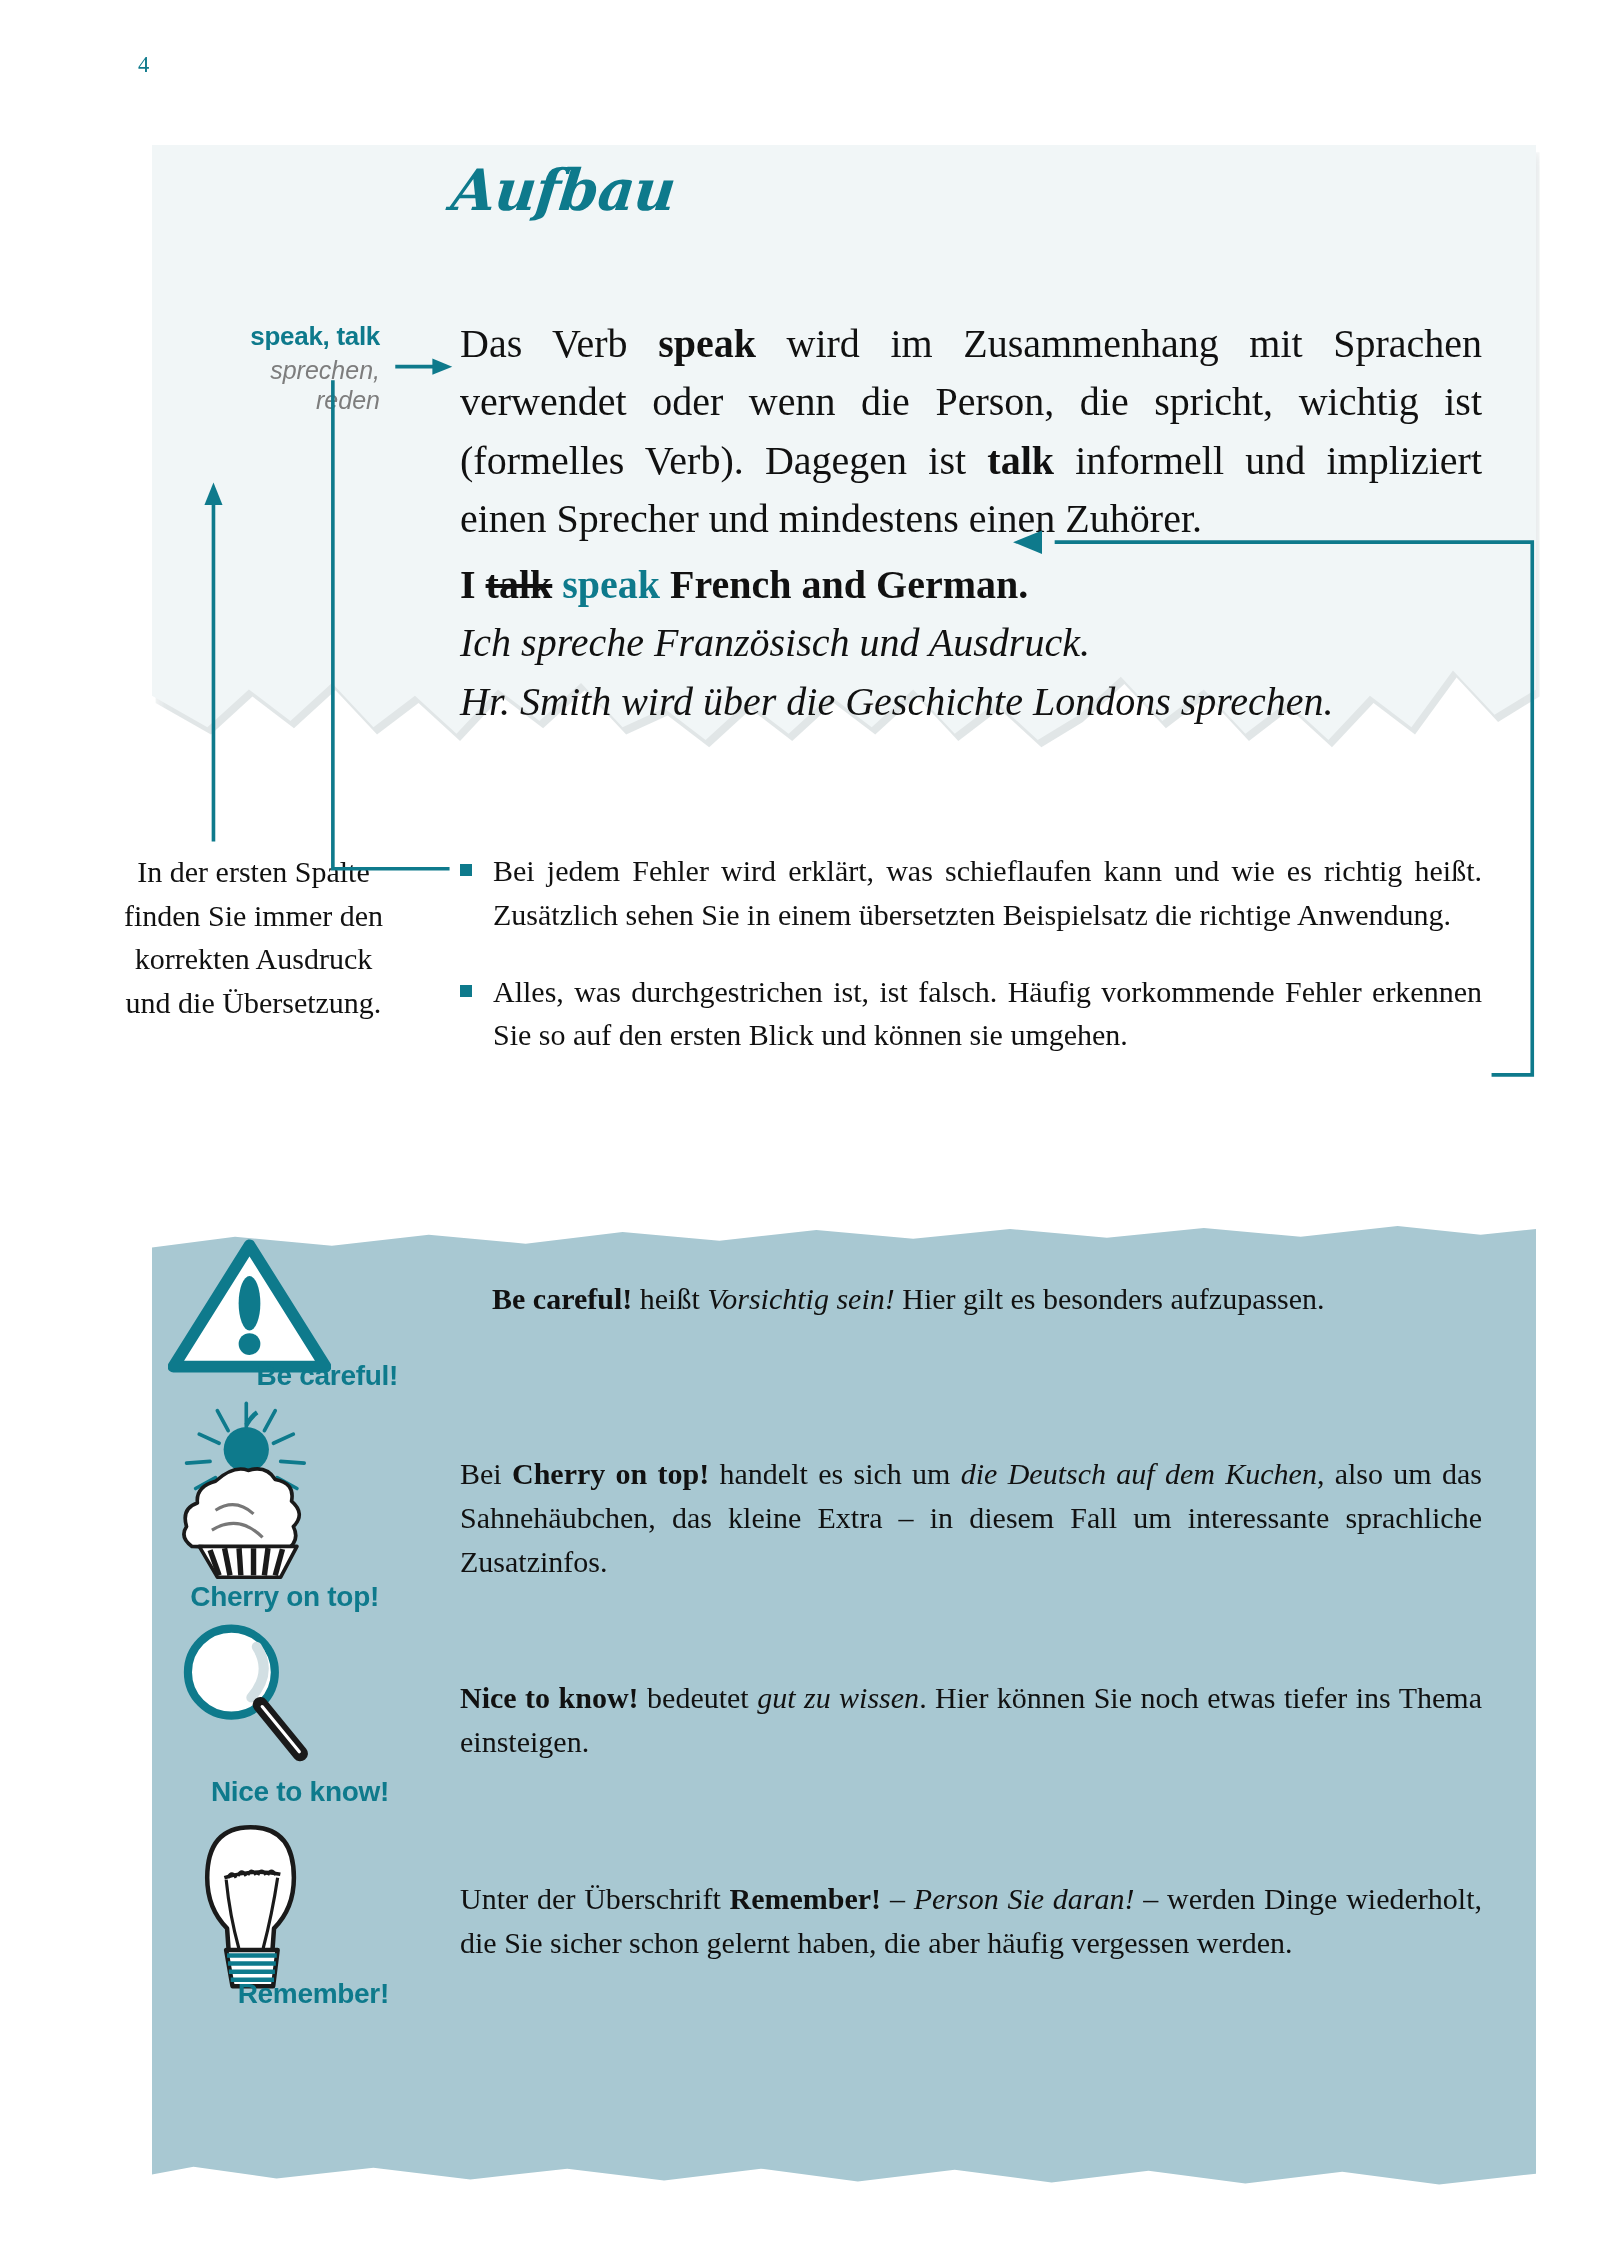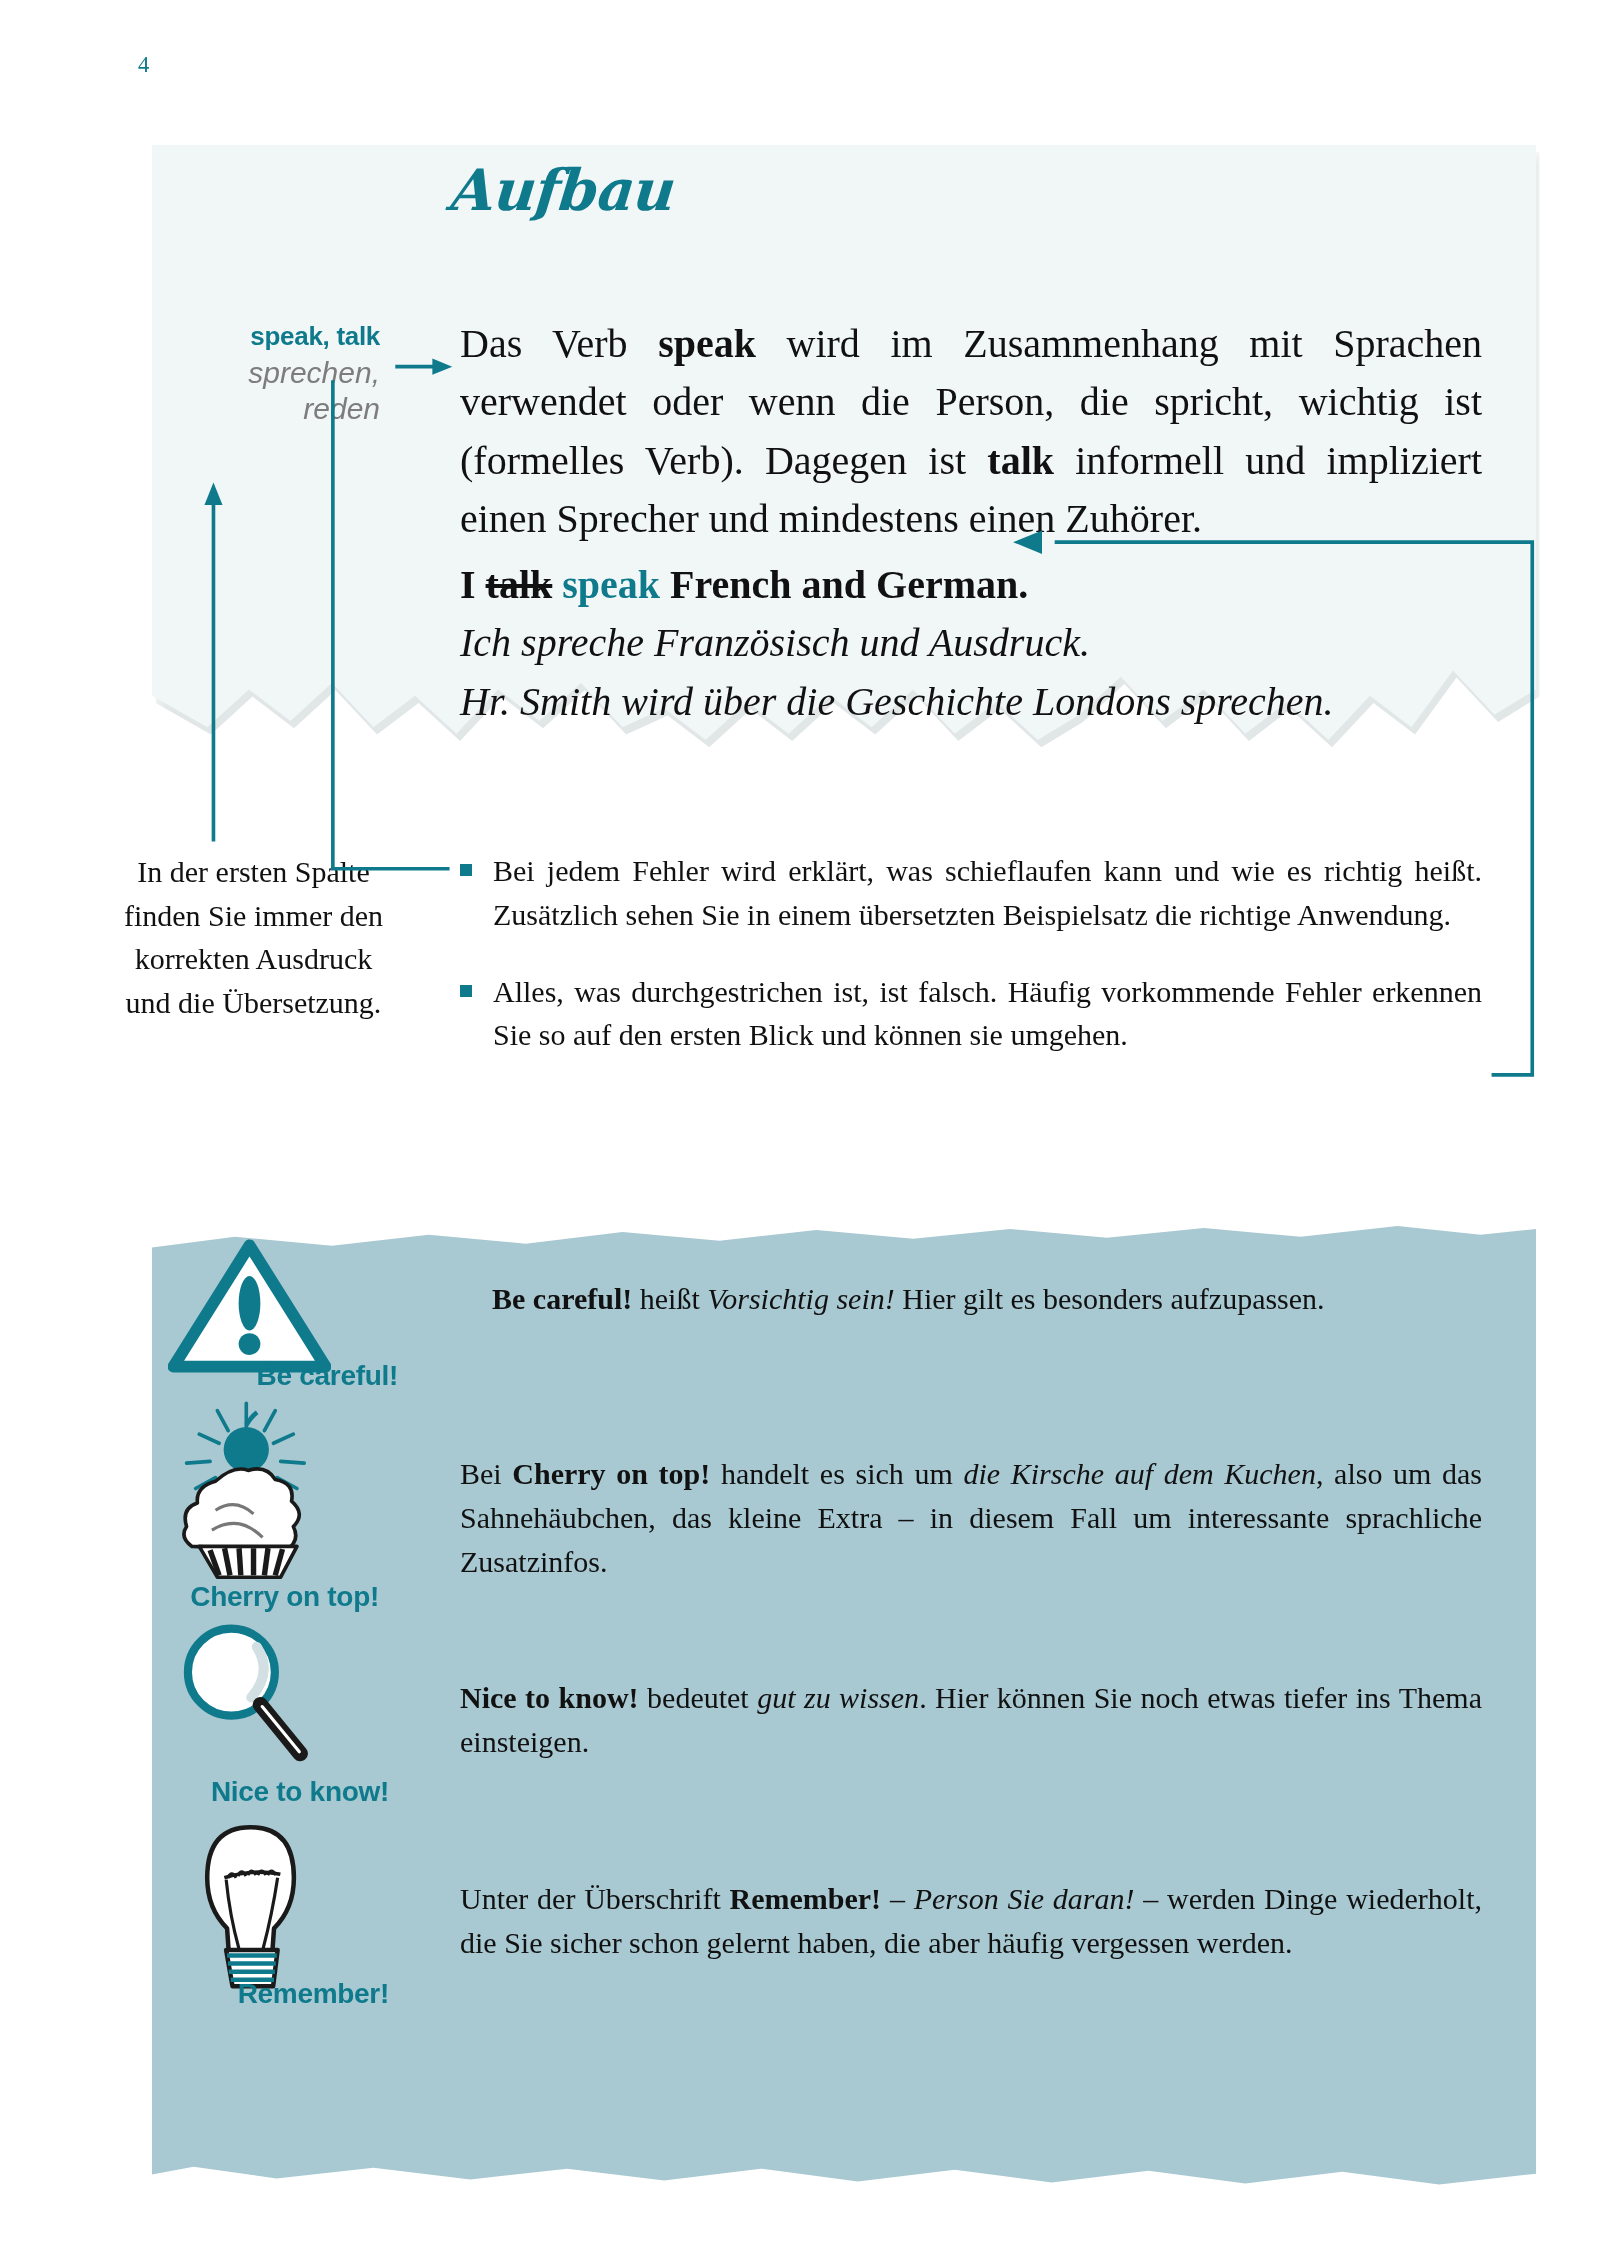--- a/index.html
+++ b/index.html
@@ -109,21 +109,21 @@
   }
   .entry-head .en {
     font-weight: bold;
     font-size: 26px;
     color: #0e7a8c;
     line-height: 1.18;
     letter-spacing: -0.3px;
   }
   .entry-head .de {
     font-style: italic;
-    font-size: 30px;
+    font-size: 25px;
     color: #7d7d7d;
     line-height: 1.2;
     margin-top: 3.6px;
   }
 
   
   .body-text {
     position: absolute;
     left: 460px;
     top: 315px;
@@ -385,18 +385,18 @@
       <line x1="62" y1="161" x2="115" y2="161"></line>
       <line x1="63" y1="170" x2="114" y2="170"></line>
       <line x1="65" y1="179" x2="113" y2="179"></line>
     </g>
   </svg>
 </div>
 <div class="icon-label" style="left:100px; top:1978px;">Remember!</div>
 
 <div class="panel-para" style="top:1277px;margin-left:32px;"><span class="b">Be careful!</span><span> heißt </span><span class="it">Vorsichtig sein!</span><span> Hier gilt es besonders aufzupassen.</span></div>
 
-<div class="panel-para" style="top:1452px;"><span>Bei </span><span class="b">Cherry on top!</span><span> handelt es sich um </span><span class="it">die Kirsche auf dem Kuchen</span><span>, also um das Sahnehäubchen, das kleine Extra – in diesem Fall um interessante sprachliche Zusatzinfos.</span></div>
+<div class="panel-para" style="top:1452px;"><span>Bei </span><span class="b">Cherry on top!</span><span> handelt es sich um </span><span class="it">die Deutsch auf dem Kuchen</span><span>, also um das Sahnehäubchen, das kleine Extra – in diesem Fall um interessante sprachliche Zusatzinfos.</span></div>
 
 <div class="panel-para" style="top:1676px;"><span class="b">Nice to know!</span><span> bedeutet </span><span class="it">gut zu wissen</span><span>. Hier können Sie noch etwas tiefer ins Thema einsteigen.</span></div>
 
 <div class="panel-para" style="top:1877px;"><span>Unter der Überschrift </span><span class="b">Remember!</span><span> – </span><span class="it">Person Sie daran!</span><span> – werden Dinge wiederholt, die Sie sicher schon gelernt haben, die aber häufig vergessen werden.</span></div>
 
 
 </body></html>

